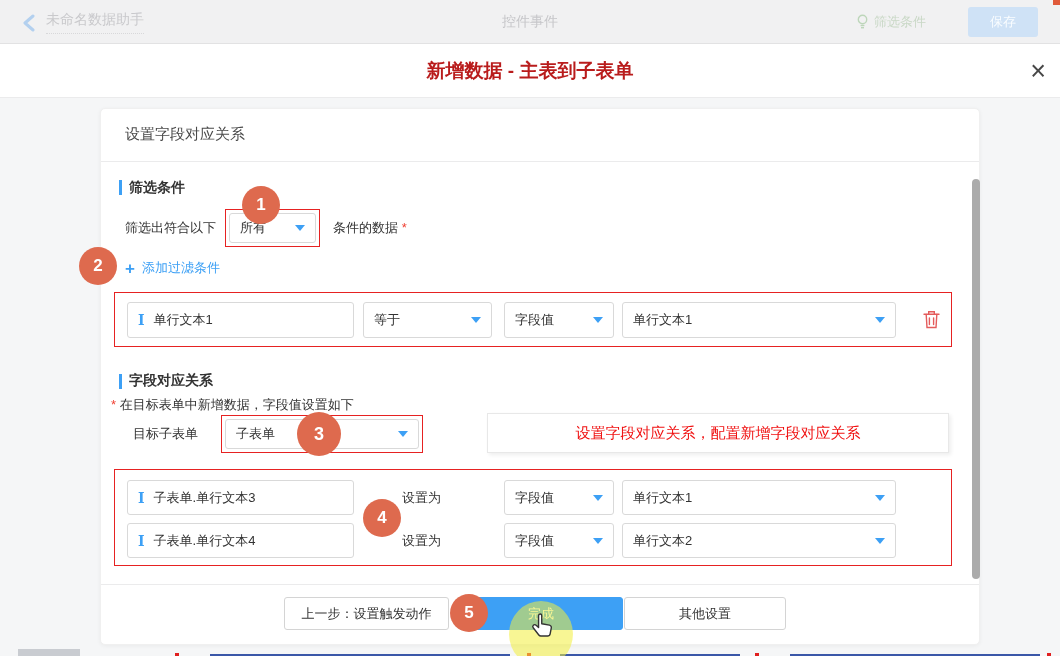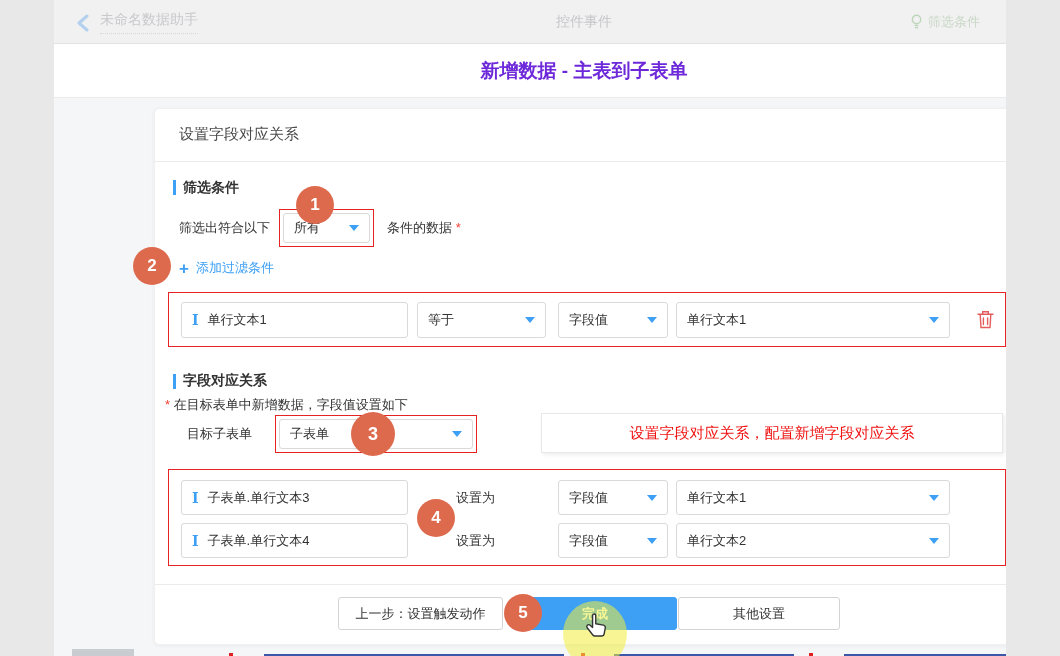--- a/index.html
+++ b/index.html
@@ -1,30 +1,30 @@
 <!DOCTYPE html>
 <html><head>
 <meta charset="utf-8">
 <style>
   html,body{margin:0;padding:0;}
   body{font-family:"Liberation Sans","DejaVu Sans",sans-serif;background:#e8e8e8;}
-  .stage{position:relative;width:952px;height:656px;background:#f5f6f7;overflow:hidden;margin:0 auto;}
+  .stage{position:relative;width:1060px;height:656px;background:#f5f6f7;overflow:hidden;margin:0 auto;}
 
   
   .topbar{position:absolute;left:0;top:0;width:1060px;height:44px;background:#f1f1f2;border-bottom:1px solid #e2e2e3;box-sizing:border-box;}
   .back-wrap{position:absolute;left:22px;top:11px;display:flex;align-items:center;gap:10px;}
   .back-title{color:#c9c9cc;font-size:14px;border-bottom:1px dotted #d8d8da;padding-bottom:4px;}
   .tb-center{position:absolute;left:50%;top:13px;transform:translateX(-50%);color:#c6c6c9;font-size:14px;}
   .guide{position:absolute;right:134px;top:13px;display:flex;align-items:center;gap:5px;color:#c9d8c6;font-size:13px;}
   .save-btn{position:absolute;right:22px;top:7px;width:70px;height:30px;background:#cfe2f6;color:#fafdff;font-size:13px;border:none;border-radius:3px;display:flex;align-items:center;justify-content:center;}
   .corner-artifact{position:absolute;right:0;top:0;width:7px;height:5px;background:#e05a3a;}
 
   
   .modal-header{position:absolute;left:0;top:44px;width:1060px;height:54px;background:#ffffff;border-bottom:1px solid #ebebec;box-sizing:border-box;}
-  .modal-title{position:absolute;left:50%;top:50%;transform:translate(-50%,-50%);font-size:19px;font-weight:600;color:#6d28d9;white-space:nowrap;text-align:center;}
+  .modal-title{position:absolute;left:50%;top:50%;transform:translate(-50%,-50%);font-size:19px;font-weight:600;color:#b91c1c;white-space:nowrap;text-align:center;}
   .modal-close{position:absolute;right:14px;top:50%;transform:translateY(-50%);font-size:27px;font-weight:300;color:#474747;cursor:pointer;line-height:1;}
 
   
   .modal-body{position:absolute;left:0;top:98px;width:1060px;height:558px;background:#f5f6f7;}
   .card{position:absolute;left:100px;top:10px;width:880px;height:537px;background:#ffffff;border:1px solid #f0f0f0;border-radius:5px;box-shadow:0 1px 4px rgba(0,0,0,.05);box-sizing:border-box;}
   .card-title{position:absolute;left:24px;top:16px;font-size:15px;color:#4a4a4a;}
   .card-div{position:absolute;left:0;top:52px;width:100%;height:1px;background:#ebebec;}
   .foot-div{position:absolute;left:0;top:475px;width:100%;height:1px;background:#ebebec;}
 
   .sec-bar{position:absolute;width:3px;height:15px;background:#3da0f5;}
@@ -47,21 +47,21 @@
 
   
   .badge{position:absolute;width:38px;height:38px;border-radius:50%;background:#de6a4e;color:#fff;font-size:17px;font-weight:bold;display:flex;align-items:center;justify-content:center;z-index:6;}
   .badge.big{width:44px;height:44px;font-size:18px;}
 
   .add-link{position:absolute;left:24px;top:150px;display:flex;align-items:center;gap:7px;color:#3da0f5;font-size:13px;cursor:pointer;}
   .add-plus{font-size:17px;font-weight:bold;line-height:1;}
 
   
   .btn{position:absolute;height:33px;background:#fff;border:1px solid #d4d4d4;border-radius:3px;display:flex;align-items:center;justify-content:center;font-size:13px;color:#333;box-sizing:border-box;cursor:pointer;}
-  .btn-primary{background:#3da0f5;border:1px solid #3da0f5;color:#fff;z-index:1;font-weight:bold;}
+  .btn-primary{background:#3da0f5;border:1px solid #3da0f5;color:#fff;z-index:1;}
   .hl-circle{position:absolute;left:408px;top:492px;width:64px;height:66px;border-radius:50%;background:#f3ef3d;opacity:.55;z-index:2;}
   .hand{position:absolute;left:428px;top:503px;z-index:3;}
 
   .scroll-thumb{position:absolute;left:871px;top:70px;width:8px;height:400px;background:#ababab;border-radius:4px;}
 
   
   .strip-box{position:absolute;left:18px;top:649px;width:62px;height:7px;background:#c9ccd1;}
   .strip-line{position:absolute;top:654px;height:2px;background:#3a57a8;}
   .strip-tick{position:absolute;top:653px;width:4px;height:3px;background:#e02020;}
 </style>

